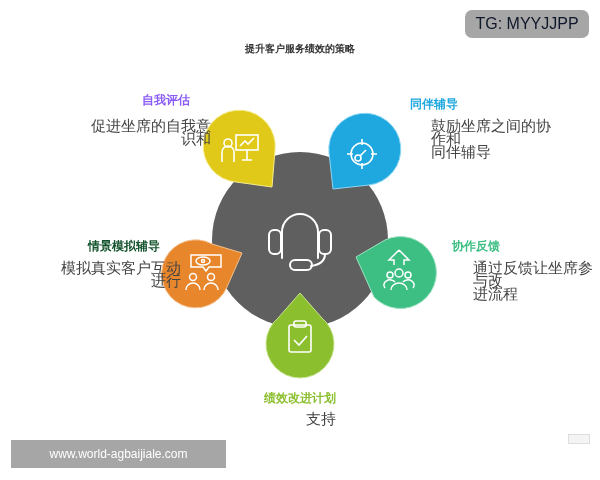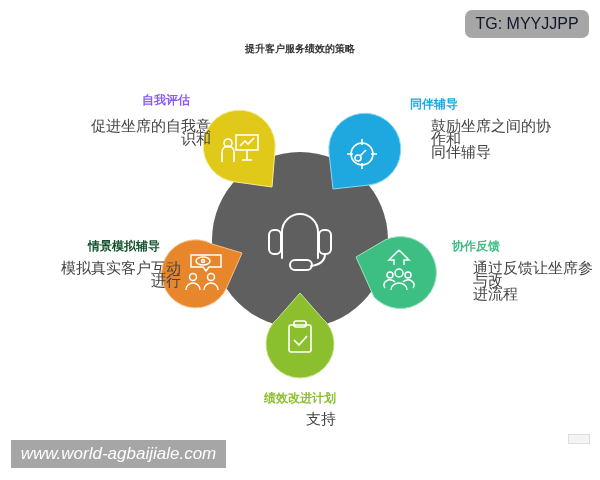--- a/index.html
+++ b/index.html
@@ -1,19 +1,19 @@
 <!DOCTYPE html>
 <html><head>
 <meta charset="utf-8">
 <style>
   html, body { margin:0; padding:0; }
   body { width:600px; height:480px; background:#ffffff; position:relative; overflow:hidden; font-family:"DejaVu Sans", sans-serif; }
   .title { position:absolute; left:0; width:600px; top:42px; text-align:center; font-size:10px; font-weight:bold; color:#333; }
   .watermark-top { position:absolute; left:465px; top:10px; width:124px; height:28px; background:#a6a6a6; color:#0f172a; font-family:"Liberation Sans", sans-serif; font-size:16px; line-height:28px; text-align:center;border-radius:7px; }
-  .watermark-bottom { position:absolute; left:11px; top:440px; width:215px; height:28px; background:#a6a6a6; color:#fff; font-family:"Liberation Sans", sans-serif; font-size:17px; line-height:28px; text-align:center;font-style:italic; }
+  .watermark-bottom { position:absolute; left:11px; top:440px; width:215px; height:28px; background:#a6a6a6; color:#fff; font-family:"Liberation Sans", sans-serif; font-size:12px; line-height:28px; text-align:center; }
   svg.diagram { position:absolute; left:0; top:0; }
   .label { position:absolute; font-size:12px; font-weight:bold; }
   .desc { position:absolute; font-size:15px; color:#444; line-height:13px;margin-left:21px; }
   .right-align { text-align:right; }
   .center-align { text-align:center; }
   .thumb { position:absolute; left:568px; top:434px; width:20px; height:8px; border:1px solid #ddd; background:#f4f4f4; }
 </style>
 </head>
 <body>
 

